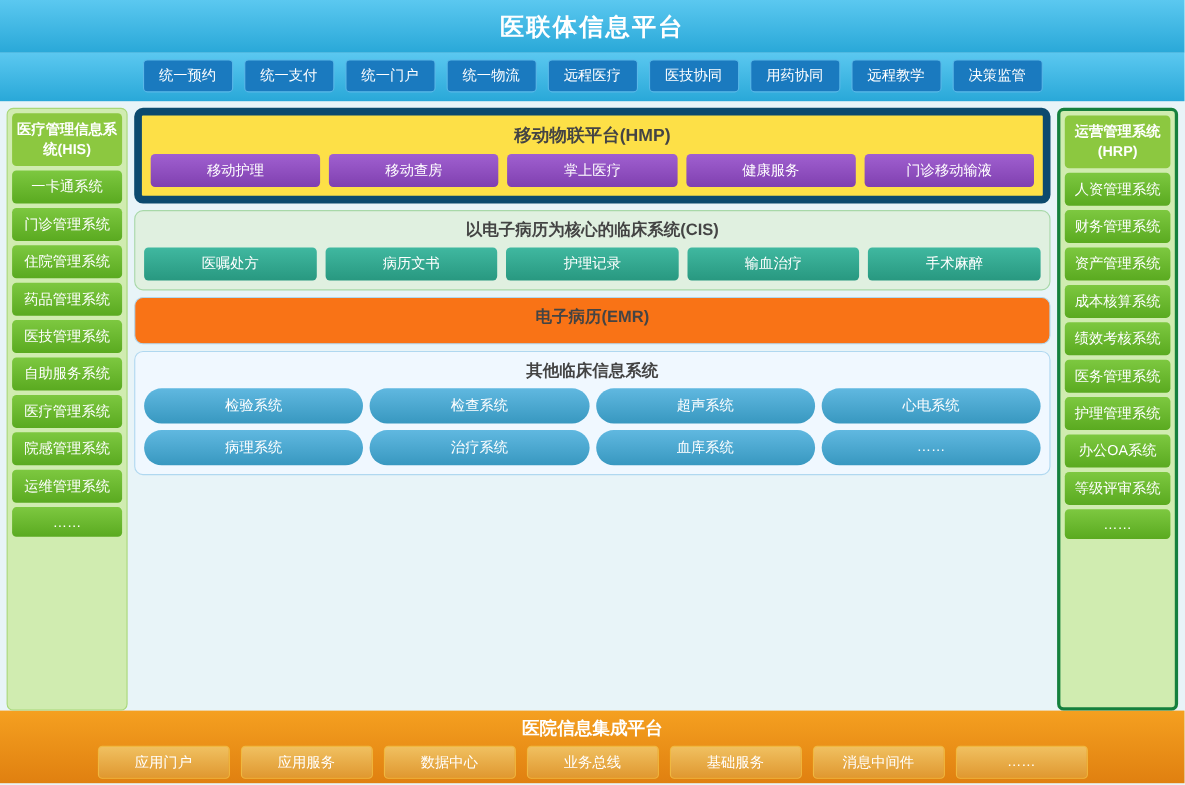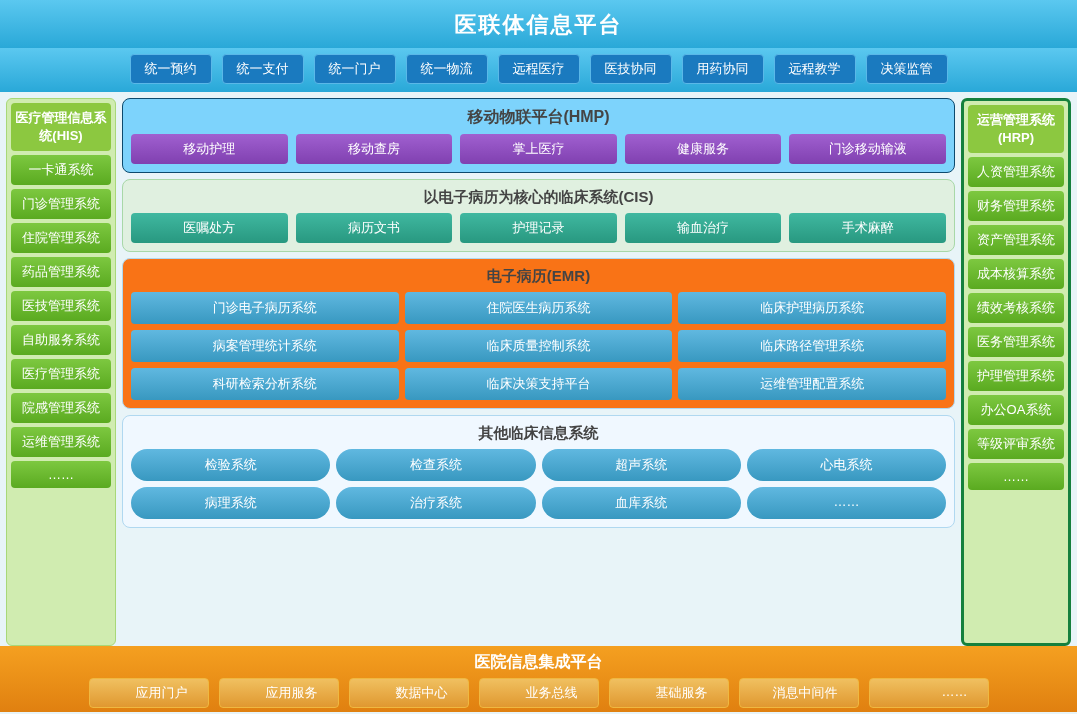--- a/index.html
+++ b/index.html
@@ -122,22 +122,22 @@
     }
 
     
     .section-box {
       border-radius: 8px;
       padding: 8px;
     }
 
     
     .hmp-section {
-      background: #7dd3fc;
-      border: 1px solid #0c4a6e;
+      background: #fde047;
+      border: 7px solid #0c4a6e;
     }
     .hmp-title {
       text-align: center;
       font-size: 16px;
       font-weight: bold;
       color: #444;
       margin-bottom: 6px;
     }
     .hmp-items {
       display: flex;
@@ -265,21 +265,21 @@
     .bottom-btn {
       background: linear-gradient(180deg, #f0c060 0%, #e09830 100%);
       color: #fff;
       border: 1px solid #f0b840;
       border-radius: 4px;
       padding: 5px 20px;
       font-size: 13px;
       cursor: pointer;
       flex: 1;
       max-width: 120px;
-      text-align: right;
+      text-align: center;
     }
   </style>
 </head>
 <body>
 
 <div class="top-header">
   <span>医联体信息平台</span>
 </div>
 
 <div class="top-nav">
@@ -329,31 +329,20 @@
           <div class="cis-btn">医嘱处方</div>
           <div class="cis-btn">病历文书</div>
           <div class="cis-btn">护理记录</div>
           <div class="cis-btn">输血治疗</div>
           <div class="cis-btn">手术麻醉</div>
         </div>
     </div>
 
     <div class="section-box emr-section">
       <div class="emr-title">电子病历(EMR)</div>
-      <div class="emr-grid">
-          <div class="emr-btn">门诊电子病历系统</div>
-          <div class="emr-btn">住院医生病历系统</div>
-          <div class="emr-btn">临床护理病历系统</div>
-          <div class="emr-btn">病案管理统计系统</div>
-          <div class="emr-btn">临床质量控制系统</div>
-          <div class="emr-btn">临床路径管理系统</div>
-          <div class="emr-btn">科研检索分析系统</div>
-          <div class="emr-btn">临床决策支持平台</div>
-          <div class="emr-btn">运维管理配置系统</div>
-        </div>
     </div>
 
     <div class="section-box other-section">
       <div class="other-title">其他临床信息系统</div>
       <div class="other-grid">
           <div class="other-btn">检验系统</div>
           <div class="other-btn">检查系统</div>
           <div class="other-btn">超声系统</div>
           <div class="other-btn">心电系统</div>
         </div>

